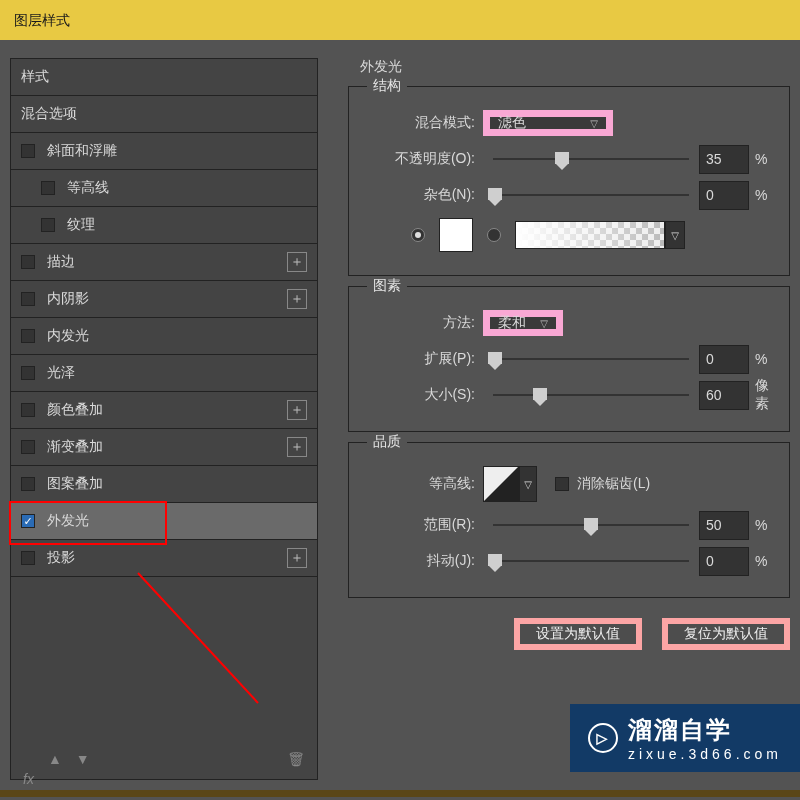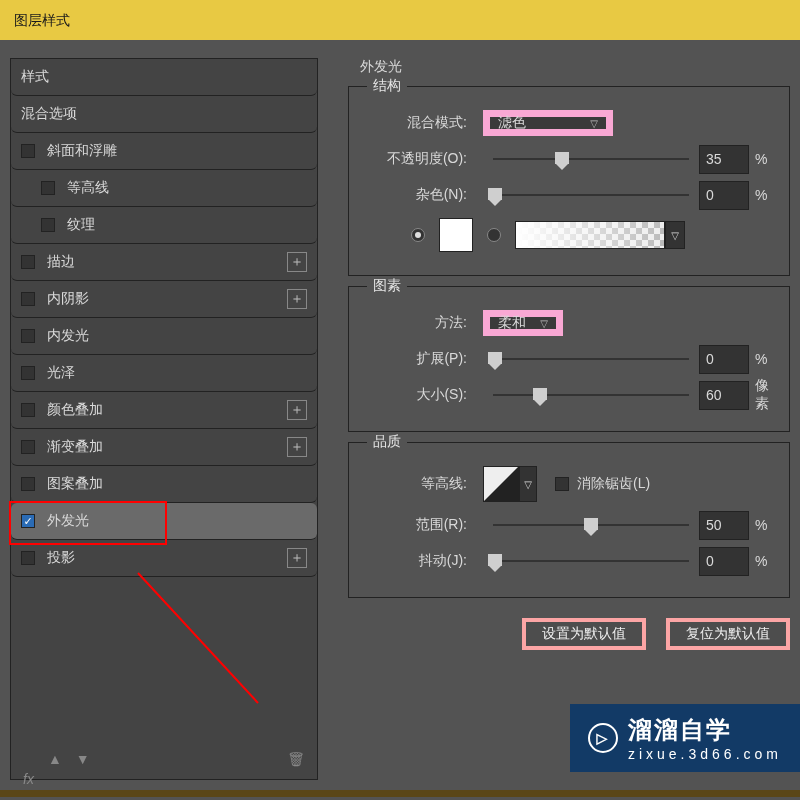--- a/index.html
+++ b/index.html
@@ -5,21 +5,21 @@
 * { box-sizing: border-box; margin: 0; padding: 0; font-family: "Microsoft YaHei", sans-serif; font-size: 14px; }
 body { background:#535353; width:800px; height:800px; overflow:hidden; color:#d9d9d9; }
 
 .titlebar { background:#e8c943; color:#1a1a1a; height:40px; line-height:40px; padding-left:14px; font-size:15px; }
 
 .main { display:flex; height:750px; }
 
 .left-panel { width:328px; padding:18px 10px 10px 10px; display:flex; flex-direction:column; }
 .styles-box { border:1px solid #222; flex:1; display:flex; flex-direction:column; background:#444; }
 
-.row { height:37px; display:flex; align-items:center; padding:0 10px; border-bottom:1px solid #222; background:#444;border-radius:6px; }
+.row { height:37px; display:flex; align-items:center; padding:0 10px; border-bottom:1px solid #222; background:#444; }
 .row.header { font-size:14px; }
 .row .cb { width:14px; height:14px; border:1px solid #222; background:#333; margin-right:12px; display:flex; align-items:center; justify-content:center; }
 .row .cb.checked { background:#2a6bb5; }
 .row .cb.checked::after { content:"✓"; color:#fff; font-size:11px; line-height:1; }
 .row .lbl { flex:1; }
 .row .plus { width:20px; height:20px; border:1px solid #888; display:flex; align-items:center; justify-content:center; color:#bbb; font-size:14px; }
 .row.indent1 { padding-left:30px; }
 .row.selected { background:#6a6a6a; }
 .row.highlighted { position:relative; }
 .row.highlighted::before { content:""; position:absolute; left:-2px; top:-2px; right:calc(100% - 156px); height:40px; border:2px solid #f00; pointer-events:none; }
@@ -31,21 +31,21 @@
 
 .red-arrow { position:absolute; left:128px; top:573px; pointer-events:none; }
 .red-arrow svg { overflow:visible; }
 
 .right-panel { flex:1; padding:18px 0 0 0; position:relative; }
 .panel-title { padding-left:32px; color:#d9d9d9; margin-bottom:4px; }
 .group { border:1px solid #222; margin:10px 10px 0 20px; padding:18px 12px 18px 12px; position:relative; }
 .group-title { position:absolute; top:-10px; left:18px; background:#535353; padding:0 6px; color:#e5e5e5;text-align:right; }
 
 .frow { display:flex; align-items:center; height:36px; }
-.frow .flabel { width:122px; text-align:right; padding-right:16px; color:#d9d9d9; }
+.frow .flabel { width:122px; text-align:right; padding-right:8px; color:#d9d9d9; }
 .select { background:#3a3a3a; border:7px solid #f9a8d4; height:26px; display:flex; align-items:center; padding:0 8px; color:#d9d9d9; min-width:120px; justify-content:space-between; }
 .select .chev { font-size:10px; color:#bbb; }
 .slider { flex:1; height:18px; position:relative; margin:0 10px; }
 .slider .track { position:absolute; top:8px; left:0; right:0; height:2px; background:#333; }
 .slider .thumb { position:absolute; top:2px; width:14px; height:12px; background:#cfcfcf; transform:translateX(-50%); }
 .slider .thumb::after { content:""; position:absolute; bottom:-6px; left:1px; border-left:6px solid transparent; border-right:6px solid transparent; border-top:6px solid #cfcfcf; }
 .numbox { width:50px; height:29px; background:#333; border:1px solid #222; color:#d9d9d9; padding:12px 6px; display:flex; align-items:center; }
 .unit { width:28px; padding-left:6px; }
 
 .color-row { display:flex; align-items:center; gap:14px; padding-left:50px; height:44px; }
@@ -55,21 +55,21 @@
 .grad-swatch { width:150px; height:28px; border:1px solid #222; background:
   linear-gradient(to right, #fff 0%, rgba(255,255,255,0) 100%),
   repeating-conic-gradient(#bbb 0 25%, #eee 0 50%);
   background-size:100% 100%, 12px 12px;
 }
 .grad-chev { width:20px; height:28px; background:#333; border:1px solid #222; display:flex; align-items:center; justify-content:center; font-size:10px; }
 
 .contour-swatch { width:36px; height:36px; border:1px solid #222; background:linear-gradient(135deg,#eee 49%, #222 51%); }
 .contour-chev { width:18px; height:36px; background:#333; border:1px solid #222; display:flex; align-items:center; justify-content:center; font-size:10px; }
 
-.btn { height:32px; padding:0 16px; background:#4d4d4d; border:4px solid #fca5a5; color:#eee; display:flex; align-items:center; }
+.btn { height:32px; padding:0 16px; background:#4d4d4d; border:6px solid #fca5a5; color:#eee; display:flex; align-items:center; }
 .btn-row { display:flex; gap:20px; justify-content:flex-end; padding:20px 10px 0 0; }
 
 .watermark { position:absolute; right:0; bottom:18px; background:#123a66; color:#fff; padding:10px 18px; display:flex; align-items:center; gap:10px; font-weight:bold; letter-spacing:2px; }
 .watermark .logo { width:30px; height:30px; border:2px solid #fff; border-radius:50%; display:flex; align-items:center; justify-content:center; }
 .watermark .sub { font-size:14px; letter-spacing:4px; display:block; font-weight:normal; }
 
 .footer { height:7px; background:#5a4617; }
 </style>
 </head>
 <body>

